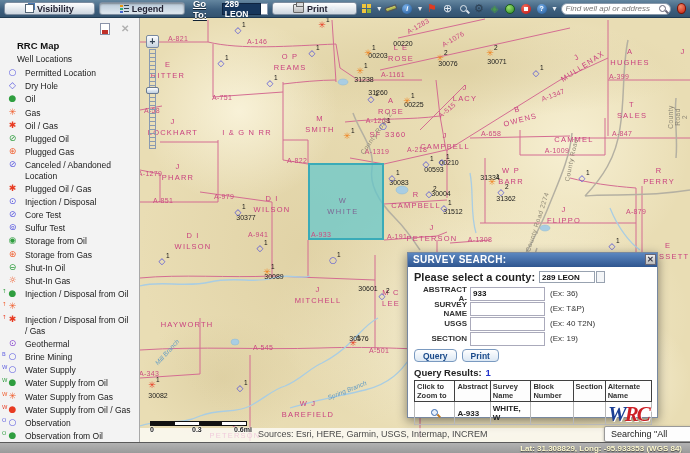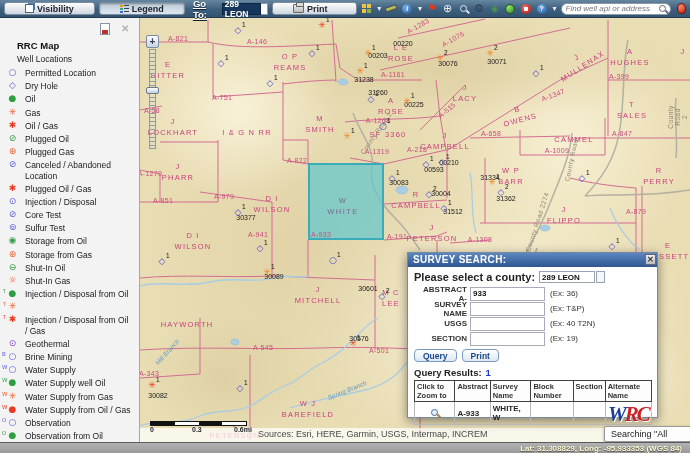--- a/index.html
+++ b/index.html
@@ -310,21 +310,21 @@
         <div class="leg-item">
           <span class="leg-sym" style="color: rgb(90, 90, 224);">○<span class="leg-pre">B</span></span>
           <span class="leg-lbl">Brine Mining</span>
         </div>
         <div class="leg-item">
           <span class="leg-sym" style="color: rgb(90, 90, 224);">○<span class="leg-pre">W</span></span>
           <span class="leg-lbl">Water Supply</span>
         </div>
         <div class="leg-item">
           <span class="leg-sym" style="color: rgb(47, 158, 63);">●<span class="leg-pre">W</span></span>
-          <span class="leg-lbl">Water Supply well Oil</span>
+          <span class="leg-lbl">Water Supply from Oil</span>
         </div>
         <div class="leg-item">
           <span class="leg-sym" style="color: rgb(240, 90, 40);">✳<span class="leg-pre">W</span></span>
           <span class="leg-lbl">Water Supply from Gas</span>
         </div>
         <div class="leg-item">
           <span class="leg-sym" style="color: rgb(232, 59, 34);">●<span class="leg-pre">W</span></span>
           <span class="leg-lbl">Water Supply from Oil / Gas</span>
         </div>
         <div class="leg-item">

